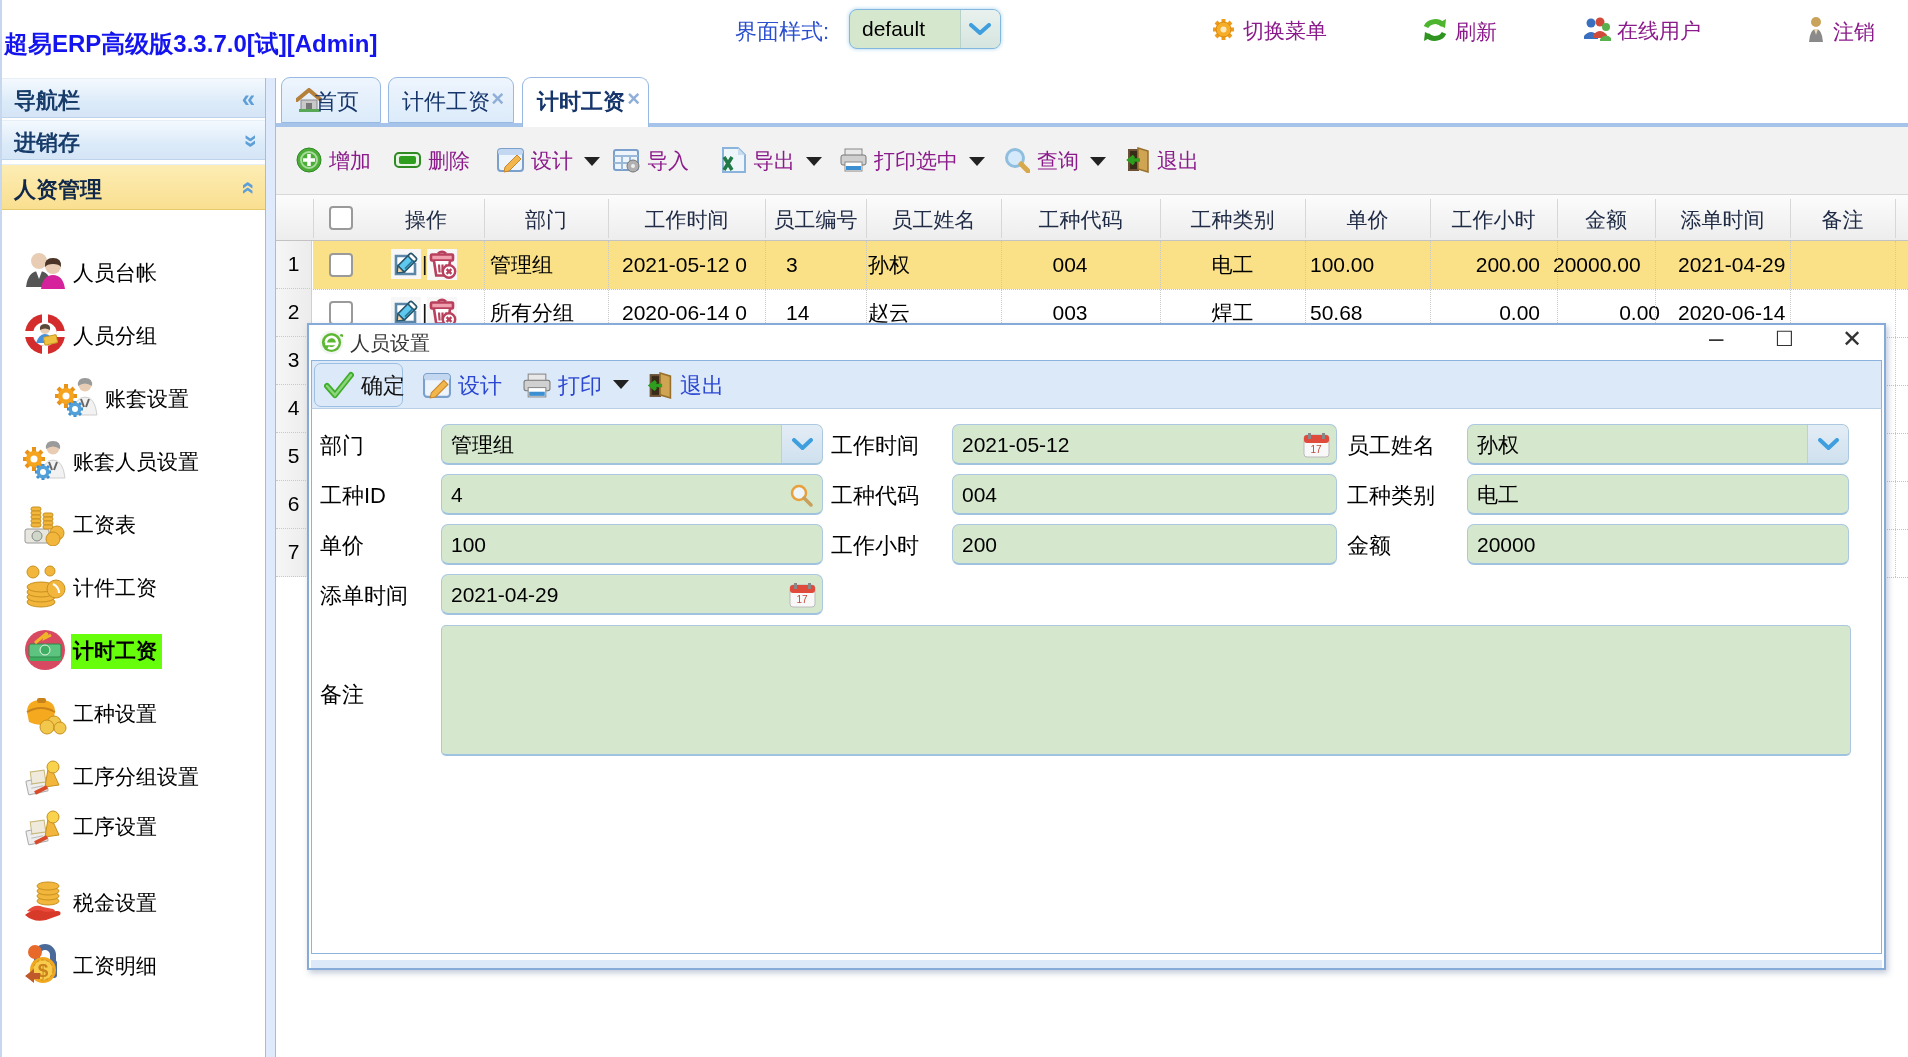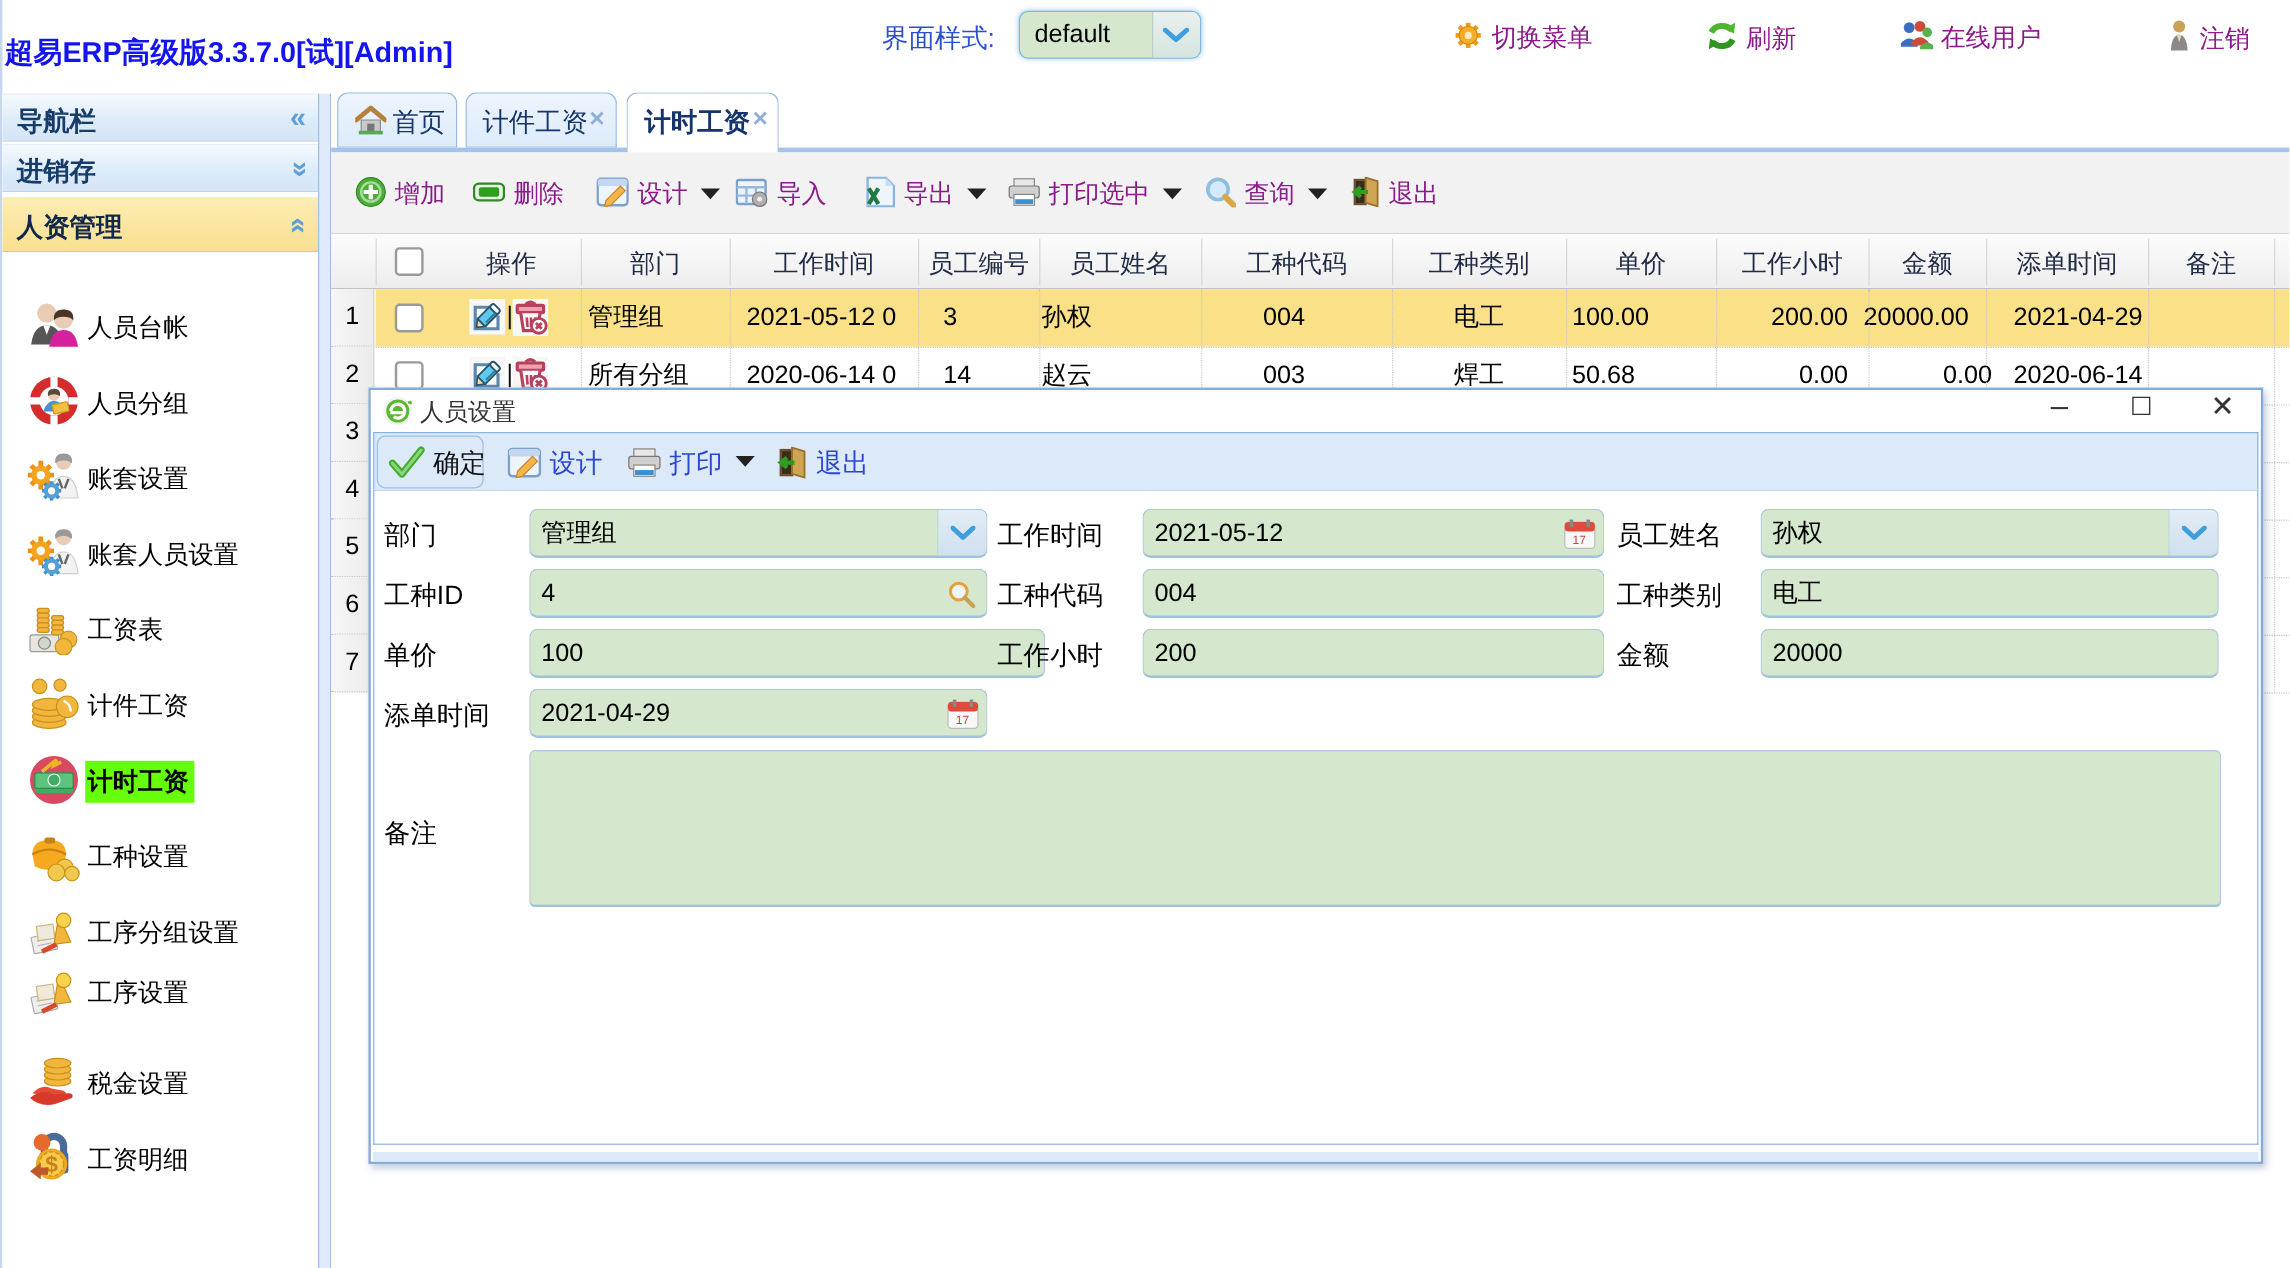--- a/index.html
+++ b/index.html
@@ -147,21 +147,21 @@
             <path d="M22 2 v9 M22 34 v9 M2 22 h9 M34 22 h9"></path>
           </g>
           <circle cx="22" cy="22" r="12" fill="#fff"></circle>
           <circle cx="22" cy="17" r="5" fill="#e8cdb4"></circle>
           <path d="M22 12 q6 0 5 6 q-5 -3 -10 0 q-1 -6 5 -6z" fill="#5a4a3a"></path>
           <path d="M13 31 q3 -9 9 -9 q6 0 9 9 z" fill="#4a90d9"></path>
           <rect x="21" y="24" width="13" height="8" rx="1" fill="#f0c040" stroke="#c89a20" transform="rotate(-12 27 28)"></rect>
         </svg>
         <span class="tx">人员分组</span>
       </div>
-    <div class="mitem" style="top:288px;">
+    <div class="mitem" style="top:288px;margin-left:32px;">
         <svg class="ic" viewBox="0 0 45 45">
           <circle cx="30" cy="10" r="6.5" fill="#e8cdb4"></circle>
           <path d="M30 3 q8 0 7 8 q-7 -5 -14 0 q-1 -8 7 -8z" fill="#9a9a9a"></path>
           <path d="M18 40 q2 -18 12 -18 q10 0 12 18 z" fill="#f2f2f2" stroke="#cfcfcf"></path>
           <path d="M26 24 l3 8 M34 24 l-3 8" stroke="#666" stroke-width="2" fill="none"></path>
           <g stroke="#e8921a" stroke-width="4">
             <path d="M11 9 v24 M0 21 h22 M3 13 l16 16 M19 13 L3 29"></path>
           </g>
           <circle cx="11" cy="21" r="8" fill="#f6a41e"></circle>
           <circle cx="11" cy="21" r="3.5" fill="#fff"></circle>
@@ -301,21 +301,21 @@
   <div class="abs" id="splitter"></div>
 
   <div class="abs" id="main">
     <div class="tab" style="left:5px;width:100px;">
         <svg style="position:absolute;left:14px;top:10px;" width="26" height="25" viewBox="0 0 26 25">
           <path d="M1 12 L13 2 L25 12" fill="none" stroke="#b5803c" stroke-width="4" stroke-linecap="round"></path>
           <path d="M5 12 h16 v10 h-16 z" fill="#c9c9c9" stroke="#8a8a8a"></path>
           <rect x="10" y="15" width="6" height="7" fill="#777"></rect>
           <rect x="3" y="21" width="20" height="3" fill="#58a858"></rect>
         </svg>
-        <span class="tt" style="position:absolute;left:45px;top:9px;">首页</span>
+        <span class="tt" style="position:absolute;left:33px;top:9px;">首页</span>
       </div>
     <div class="tab" style="left:112px;width:126px;">
         <span class="tt" style="position:absolute;left:13px;top:9px;">计件工资</span>
         <span class="x" style="position:absolute;right:9px;top:8px;">×</span>
       </div>
     <div class="tab" style="left:246px;width:127px;height:50px;background:#fff;border-bottom:none;z-index:3;">
         <span class="tt" style="position:absolute;left:14px;top:9px;font-weight:bold;">计时工资</span>
         <span class="x" style="position:absolute;right:8px;top:8px;">×</span>
       </div>
     <div class="abs" id="tabline"></div>
@@ -552,21 +552,21 @@
       <div class="flabel" style="left:8px;top:72px;">工种ID</div>
       <div class="fbox" style="left:129px;top:65px;width:382px;">4<svg style="position:absolute;right:8px;top:8px;" width="25" height="25" viewBox="0 0 25 25">
             <circle cx="10" cy="10" r="7" fill="#eef6fc" stroke="#e8a03c" stroke-width="2.5"></circle>
             <path d="M15 15 L22 22" stroke="#c8a05a" stroke-width="3.5" stroke-linecap="round"></path>
           </svg></div>
       <div class="flabel" style="left:519px;top:72px;">工种代码</div>
       <div class="fbox" style="left:640px;top:65px;width:385px;">004</div>
       <div class="flabel" style="left:1035px;top:72px;">工种类别</div>
       <div class="fbox" style="left:1155px;top:65px;width:382px;">电工</div>
       <div class="flabel" style="left:8px;top:122px;">单价</div>
-      <div class="fbox" style="left:129px;top:115px;width:430px;">100</div>
+      <div class="fbox" style="left:129px;top:115px;width:382px;">100</div>
       <div class="flabel" style="left:519px;top:122px;">工作小时</div>
       <div class="fbox" style="left:640px;top:115px;width:385px;">200</div>
       <div class="flabel" style="left:1035px;top:122px;">金额</div>
       <div class="fbox" style="left:1155px;top:115px;width:382px;">20000</div>
       <div class="flabel" style="left:8px;top:172px;">添单时间</div>
       <div class="fbox" style="left:129px;top:165px;width:382px;">2021-04-29<svg style="position:absolute;right:6px;top:7px;" width="27" height="26" viewBox="0 0 27 26">
             <rect x="1" y="3" width="25" height="22" rx="3" fill="#f8f8f8" stroke="#bbb"></rect>
             <rect x="1" y="3" width="25" height="8" rx="3" fill="#e04a3a"></rect>
             <rect x="5" y="1" width="3" height="6" fill="#888"></rect>
             <rect x="19" y="1" width="3" height="6" fill="#888"></rect>

